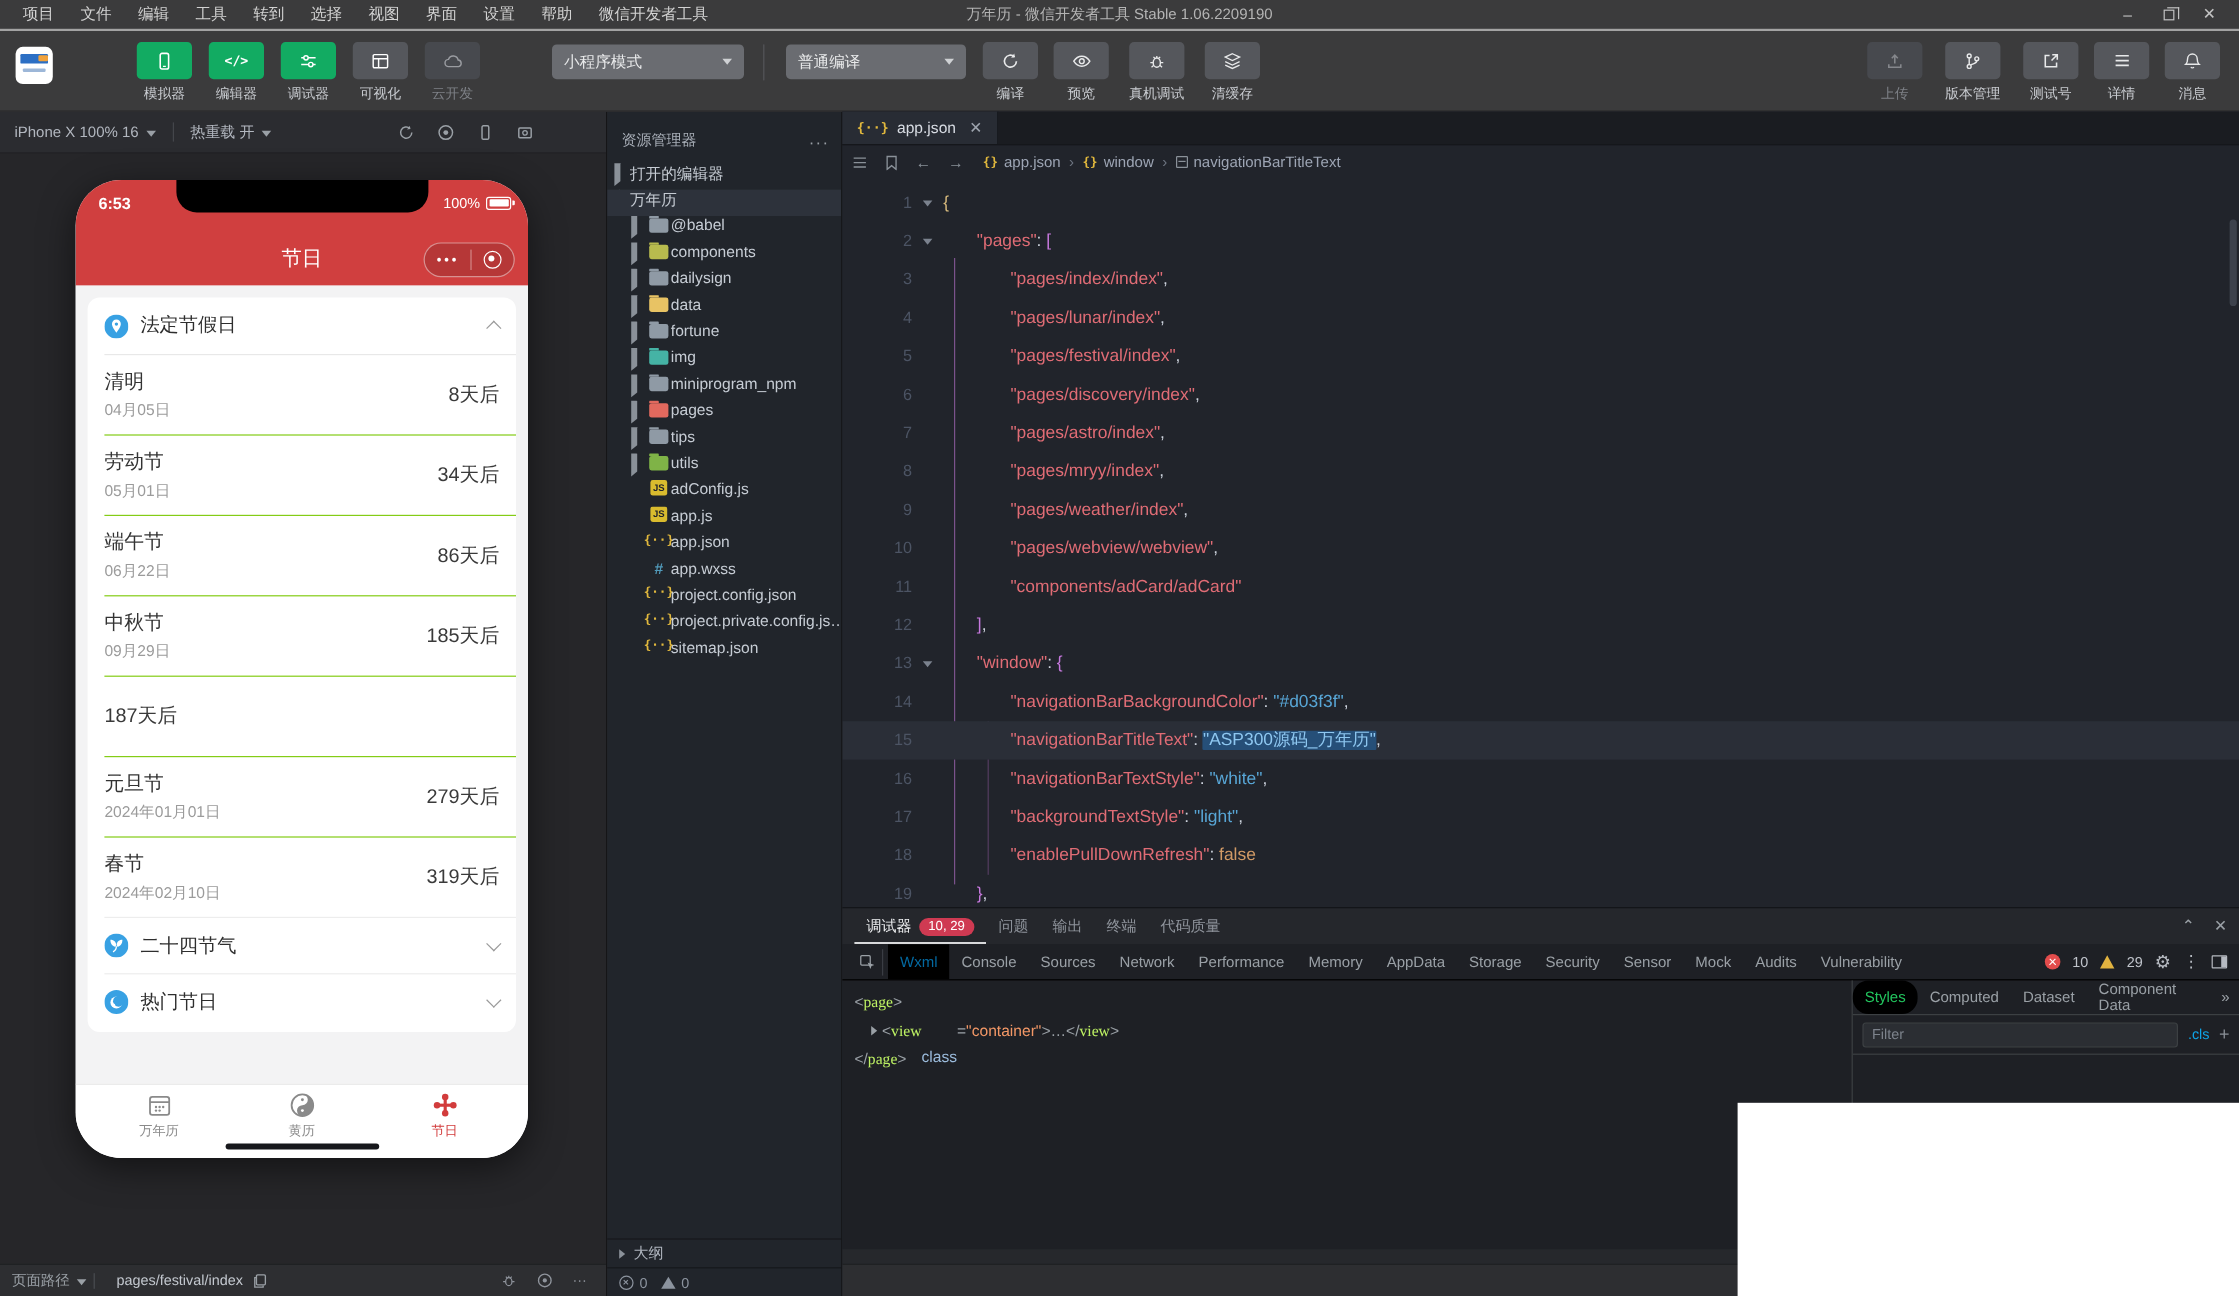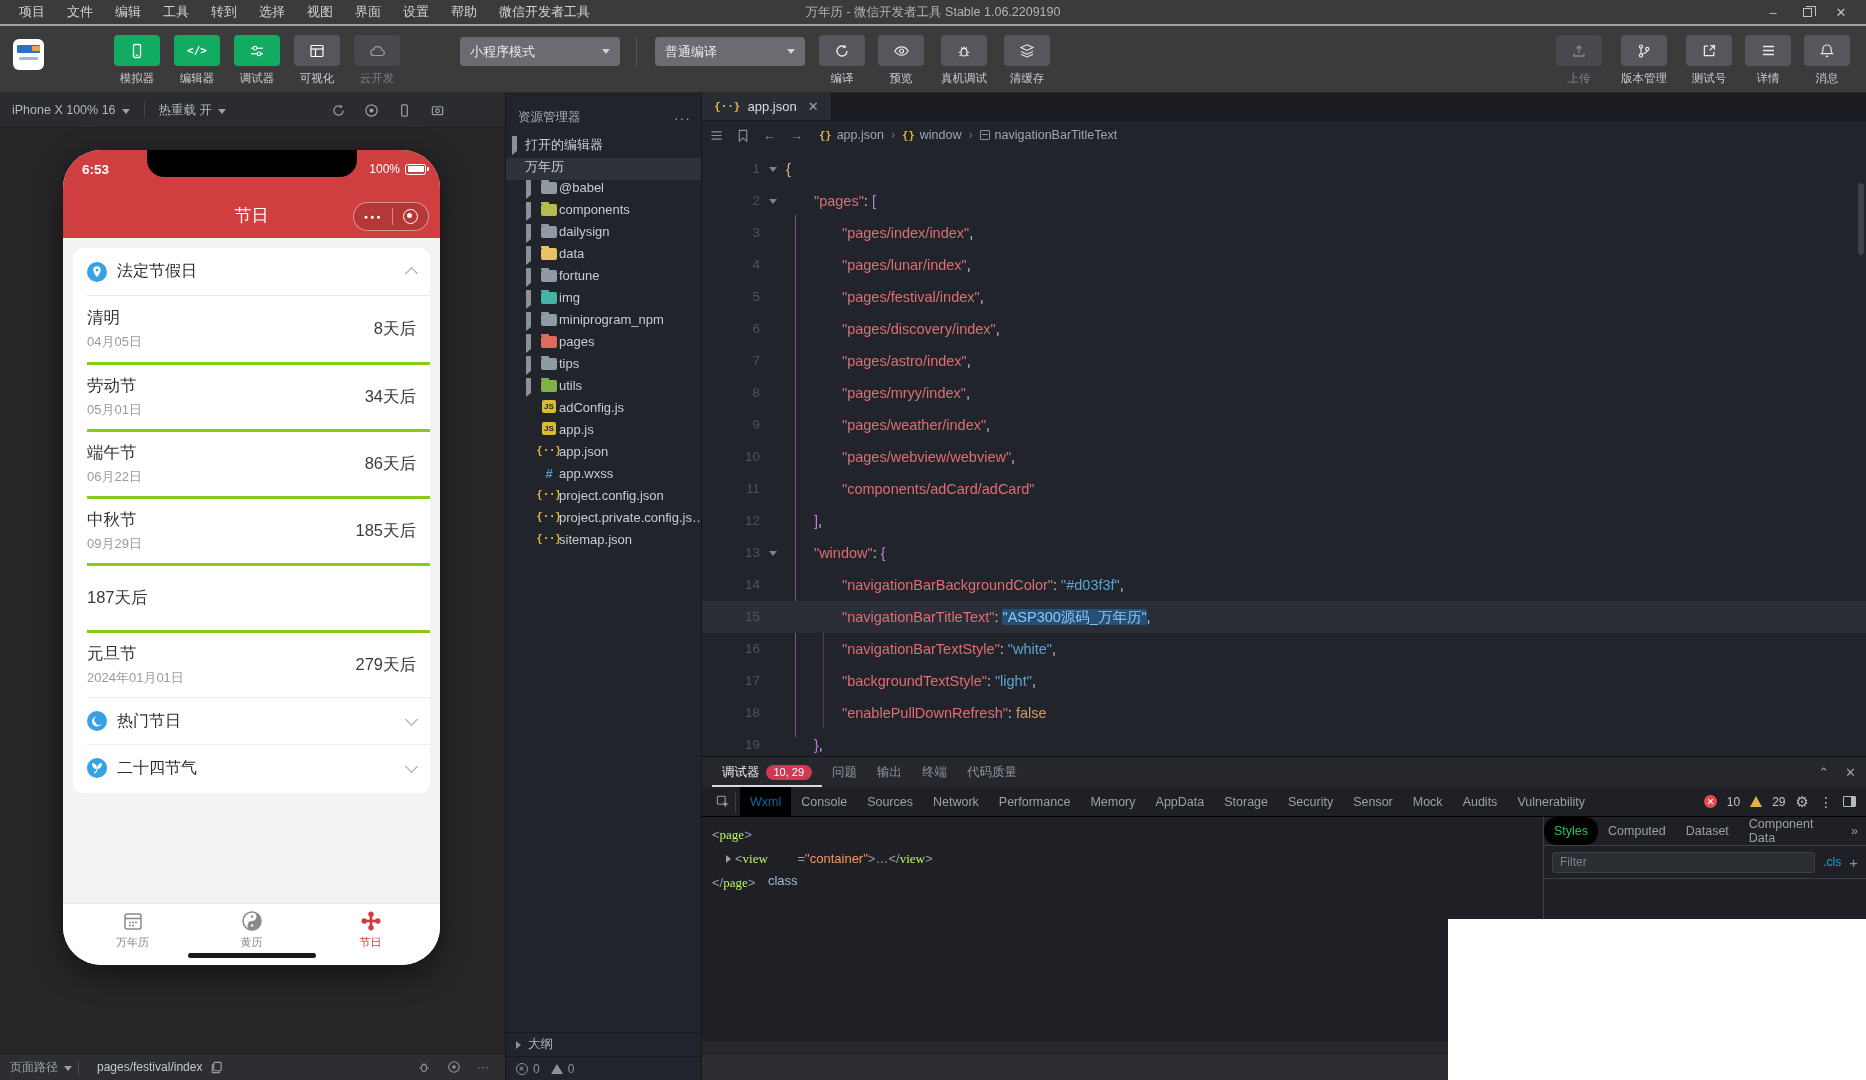--- a/index.html
+++ b/index.html
@@ -73,21 +73,21 @@
   .cap-target::after{content:'';position:absolute;left:3.2px;top:3.2px;width:5px;height:5px;border-radius:50%;background:#fff;}
   .ph-content{position:absolute;top:88px;bottom:62px;left:0;right:0;background:#f3f3f4;padding:10px;overflow:hidden;}
   .card{background:#fff;border-radius:10px;padding:0 0 2px 0;}
   .sec{display:flex;align-items:center;height:47px;padding:0 14px;}
   .sec svg{margin-right:10px;}
   .sec-title{font-size:16px;color:#2e2e2e;flex:1;}
   .chev{width:9px;height:9px;border-right:1.7px solid #9a9a9a;border-bottom:1.7px solid #9a9a9a;}
   .chev.up{transform:rotate(-135deg);margin-top:4px;}
   .chev.down{transform:rotate(45deg);margin-top:-4px;}
   .hitems{padding:0;}
-  .hitem{display:flex;align-items:center;height:67px;margin:0 0 0 14px;padding-right:14px;border-top:3px solid #84cc16;}
+  .hitem{display:flex;align-items:center;height:67px;margin:0 0 0 14px;padding-right:14px;border-top:1px solid #84cc16;}
   .hitems .hitem:first-child{border-top:1px solid #e8e8e8;}
   .hi-left{flex:1;}
   .hi-name{font-size:16.5px;color:#333;}
   .hi-date{font-size:13px;color:#9b9b9b;margin-top:4px;}
   .hi-days{font-size:16.5px;color:#3a3a3a;}
   .sec.bordered{border-top:1px solid #ededed;margin-left:14px;padding-left:0;padding-right:14px;}
   .ph-tabbar{position:absolute;bottom:0;left:0;right:0;height:62px;background:#fff;border-top:1px solid #e6e6e6;display:flex;padding:6px 10px 0 10px;}
   .ptab{flex:1;display:flex;flex-direction:column;align-items:center;gap:3px;}
   .ptab-lbl{font-size:11px;color:#8a8a8a;}
   .ptab.active .ptab-lbl{color:#d23c3c;}
@@ -456,39 +456,46 @@
                   <div class="hitem">
                     <div class="hi-days">187天后</div>
                   </div>
                   <div class="hitem">
                     <div class="hi-left">
                       <div class="hi-name">元旦节</div>
                       <div class="hi-date">2024年01月01日</div>
                     </div>
                     <div class="hi-days">279天后</div>
                   </div>
+                  <div class="hitem">
+                    <div class="hi-left">
+                      <div class="hi-name">春节</div>
+                      <div class="hi-date">2024年02月10日</div>
+                    </div>
+                    <div class="hi-days">319天后</div>
+                  </div>
                 </div>
+              <div class="sec bordered">
+                <svg width="20" height="20" viewBox="0 0 20 20">
+                    <circle cx="10" cy="10" r="10" fill="#38a1e3"></circle>
+                    <path d="M9.3 11C5.8 10.6 5 7.4 5 5.2c2.3 0 4.8 1.3 4.8 4.4z" fill="#fff"></path>
+                    <path d="M10.7 11c3.5-.4 4.3-3.6 4.3-5.8-2.3 0-4.8 1.3-4.8 4.4z" fill="#fff"></path>
+                    <path d="M10 10.6c0 2.2-1.2 3.8-2.8 4.6" stroke="#fff" stroke-width="1.1" fill="none"></path>
+                  </svg>
+                <span class="sec-title">二十四节气</span>
+                <span class="chev down"></span>
+              </div>
               <div class="sec bordered">
                 <svg width="20" height="20" viewBox="0 0 20 20">
                     <circle cx="10" cy="10" r="10" fill="#38a1e3"></circle>
                     <circle cx="10" cy="10.5" r="5" fill="#fff"></circle>
                     <circle cx="11.8" cy="9.3" r="4.6" fill="#38a1e3"></circle>
                     <circle cx="7.6" cy="12.6" r="1.4" fill="#fff"></circle>
                   </svg>
                 <span class="sec-title">热门节日</span>
-                <span class="chev down"></span>
-              </div>
-              <div class="sec bordered">
-                <svg width="20" height="20" viewBox="0 0 20 20">
-                    <circle cx="10" cy="10" r="10" fill="#38a1e3"></circle>
-                    <path d="M9.3 11C5.8 10.6 5 7.4 5 5.2c2.3 0 4.8 1.3 4.8 4.4z" fill="#fff"></path>
-                    <path d="M10.7 11c3.5-.4 4.3-3.6 4.3-5.8-2.3 0-4.8 1.3-4.8 4.4z" fill="#fff"></path>
-                    <path d="M10 10.6c0 2.2-1.2 3.8-2.8 4.6" stroke="#fff" stroke-width="1.1" fill="none"></path>
-                  </svg>
-                <span class="sec-title">二十四节气</span>
                 <span class="chev down"></span>
               </div>
             </div>
           </div>
 
           <div class="ph-tabbar">
             <div class="ptab">
               <svg width="22" height="22" viewBox="0 0 22 22">
                   <rect x="3" y="4" width="16" height="15" rx="2" fill="none" stroke="#8a8a8a" stroke-width="1.5"></rect>
                   <line x1="3" y1="8.5" x2="19" y2="8.5" stroke="#8a8a8a" stroke-width="1.5"></line>

